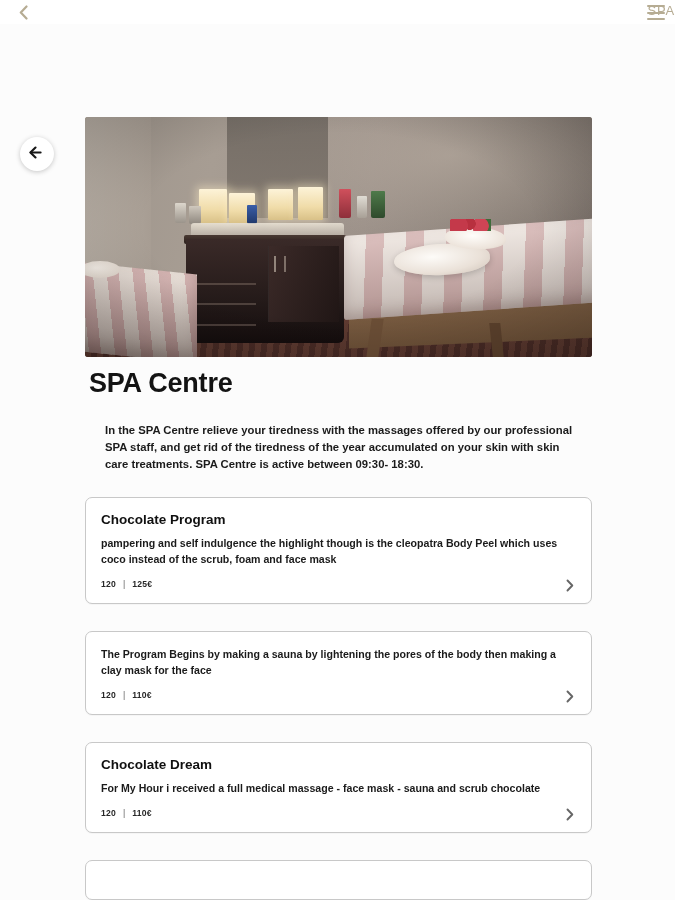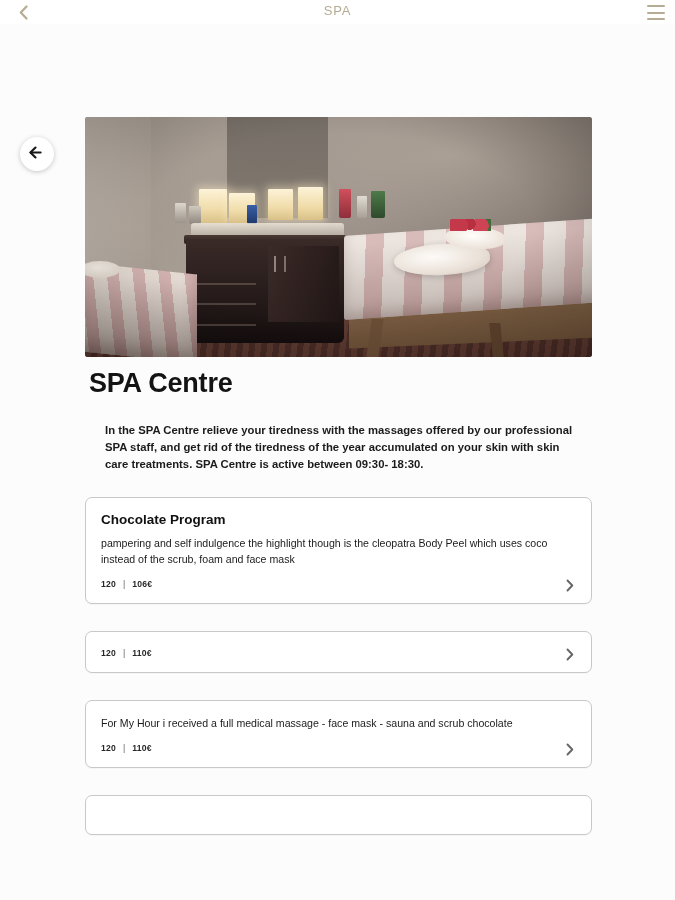--- a/index.html
+++ b/index.html
@@ -35,21 +35,21 @@
     align-items: center;
     justify-content: center;
     cursor: pointer;
   }
   .topbar-back svg { display: block; }
   .topbar-title {
     position: absolute;
     left: 0;
     right: 0;
     top: 3px;
-    text-align: center;
+    text-align: right;
     font-size: 13px;
     letter-spacing: 0.8px;
     color: #b6ac93;
     font-weight: 400;
   }
   .topbar-menu {
     position: absolute;
     right: 8px;
     top: 4px;
     width: 22px;
@@ -297,21 +297,21 @@
     cursor: pointer;
   }
   .card-title {
     font-size: 13.5px;
     font-weight: 700;
     color: #101010;
     margin-bottom: 8px;
   }
   .card-desc {
     font-size: 10.6px;
-    font-weight: 400;
+    font-weight: 700;
     line-height: 16px;
     color: #1b1b1b;
     margin-bottom: 10px;
     padding-right: 6px;
   }
   .card-foot {
     display: flex;
     align-items: center;
     height: 14px;
   }
@@ -422,43 +422,45 @@
   <p class="page-desc">In the SPA Centre relieve your tiredness with the massages offered by our professional SPA staff, and get rid of the tiredness of the year accumulated on your skin with skin care treatments. SPA Centre is active between 09:30- 18:30.</p>
 
   <div class="cards">
 
     <div class="card">
       <div class="card-title">Chocolate Program</div>
       <div class="card-desc">pampering and self indulgence the highlight though is the cleopatra Body Peel which uses coco instead of the scrub, foam and face mask</div>
       <div class="card-foot">
         <span class="card-meta">120</span>
         <span class="card-sep">|</span>
-        <span class="card-meta">106€</span>
+        <span class="card-meta">125€</span>
       </div>
       <span class="card-chevron">
         <svg width="8" height="13" viewBox="0 0 8 13">
           <polyline points="1.5,1.5 6.3,6.5 1.5,11.5" fill="none" stroke="#666666" stroke-width="1.9" stroke-linecap="round" stroke-linejoin="round"></polyline>
         </svg>
       </span>
     </div>
 
     <div class="card">
+      <div class="card-desc">The Program Begins by making a sauna by lightening the pores of the body then making a clay mask for the face</div>
       <div class="card-foot">
         <span class="card-meta">120</span>
         <span class="card-sep">|</span>
         <span class="card-meta">110€</span>
       </div>
       <span class="card-chevron">
         <svg width="8" height="13" viewBox="0 0 8 13">
           <polyline points="1.5,1.5 6.3,6.5 1.5,11.5" fill="none" stroke="#666666" stroke-width="1.9" stroke-linecap="round" stroke-linejoin="round"></polyline>
         </svg>
       </span>
     </div>
 
     <div class="card">
+      <div class="card-title">Chocolate Dream</div>
       <div class="card-desc">For My Hour i received a full medical massage - face mask - sauna and scrub chocolate</div>
       <div class="card-foot">
         <span class="card-meta">120</span>
         <span class="card-sep">|</span>
         <span class="card-meta">110€</span>
       </div>
       <span class="card-chevron">
         <svg width="8" height="13" viewBox="0 0 8 13">
           <polyline points="1.5,1.5 6.3,6.5 1.5,11.5" fill="none" stroke="#666666" stroke-width="1.9" stroke-linecap="round" stroke-linejoin="round"></polyline>
         </svg>

